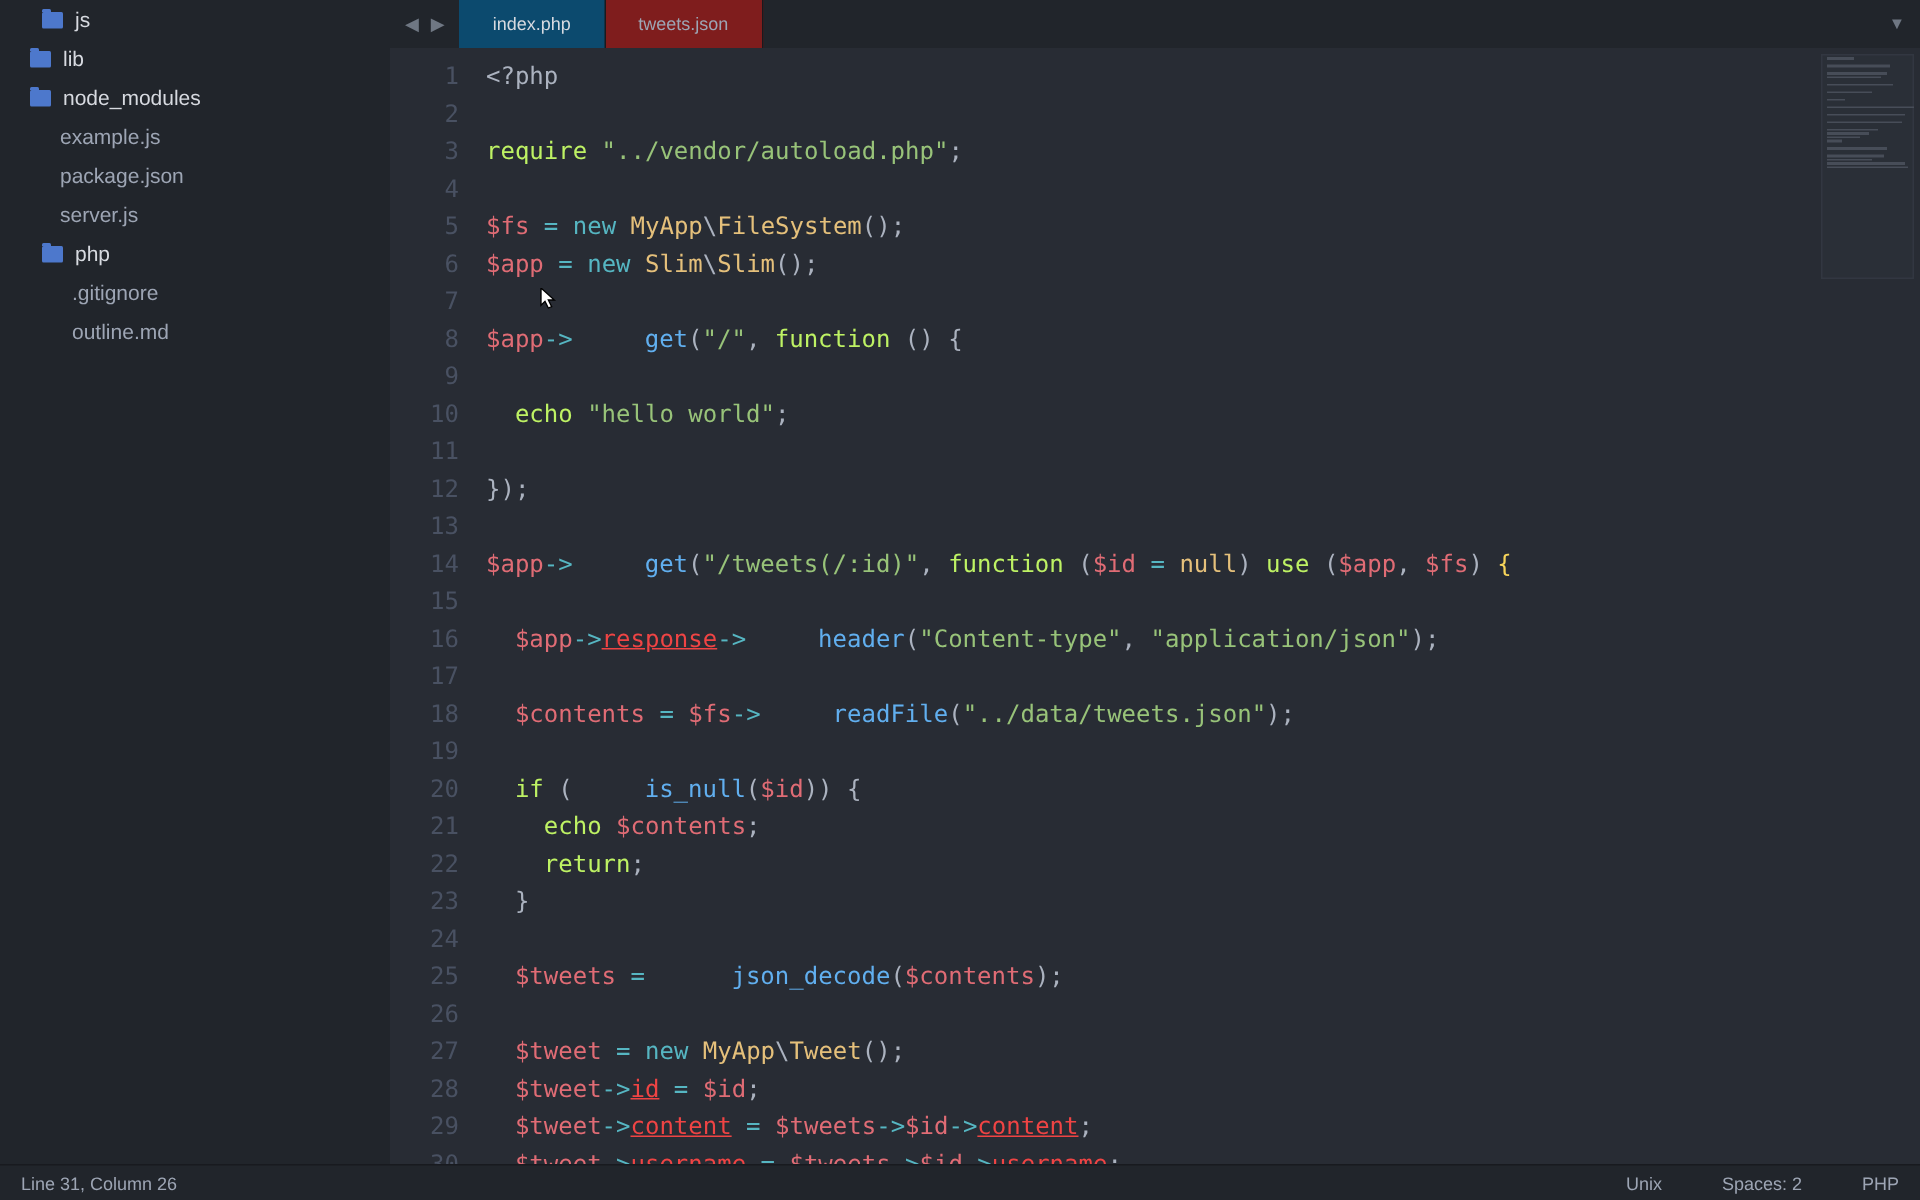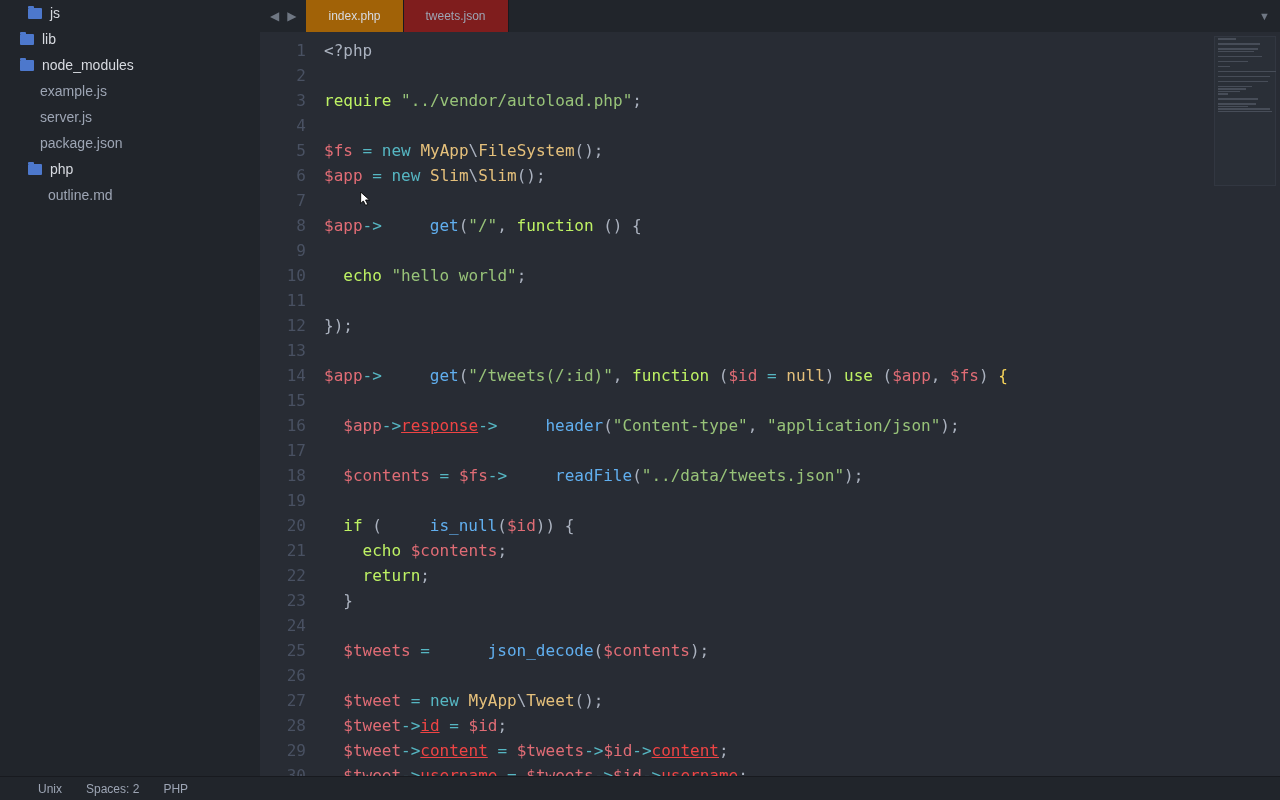--- a/index.html
+++ b/index.html
@@ -102,21 +102,21 @@
     display: flex;
     align-items: center;
     font-size: 12px;
     color: #9da5b4;
     background: #7f1d1d;
     border-right: 1px solid #181a1f;
     cursor: pointer;
     position: relative;
   }
   .tab.active {
-    background: #a16207;
+    background: #0c4a6e;
     color: #d7dae0;
   }
   .tab-spacer { flex: 1; }
   .tab-menu {
     color: #6f7783;
     display: flex;
     align-items: center;
     padding: 0 10px;
     font-size: 11px;
     cursor: pointer;
@@ -176,21 +176,21 @@
     background: #21252b;
     color: #9da5b4;
     display: flex;
     align-items: center;
     font-size: 12px;
     font-family: "Helvetica Neue", Arial, sans-serif;
     padding: 0 14px;
     border-top: 1px solid #181a1f;
   }
   .status-left { flex: 1; }
-  .status-item { margin-left: 24px; cursor: pointer; }
+  .status-item { margin-left: 40px; cursor: pointer; }
   
   .cursor-img {
     position: absolute;
     left: 100px;
     top: 192px;
     width: 12px;
     height: 16px;
     pointer-events: none;
     z-index: 50;
   }
@@ -213,29 +213,33 @@
         <div class="tree-item depth-2">
           <span class="folder-icon"></span>
           <span class="tree-label">node_modules</span>
         </div>
         <div class="tree-item depth-2">
           <span class="file-icon"></span>
           <span class="tree-label file">example.js</span>
         </div>
         <div class="tree-item depth-2">
           <span class="file-icon"></span>
+          <span class="tree-label file">package.json</span>
+        </div>
+        <div class="tree-item depth-2">
+          <span class="file-icon"></span>
           <span class="tree-label file">server.js</span>
-        </div>
-        <div class="tree-item depth-2">
-          <span class="file-icon"></span>
-          <span class="tree-label file">package.json</span>
         </div>
         <div class="tree-item depth-1">
           <span class="folder-icon"></span>
           <span class="tree-label">php</span>
+        </div>
+        <div class="tree-item depth-1">
+          <span class="file-icon"></span>
+          <span class="tree-label file">.gitignore</span>
         </div>
         <div class="tree-item depth-1">
           <span class="file-icon"></span>
           <span class="tree-label file">outline.md</span>
         </div>
       </div>
   </div>
 
   <div class="editor-area">
     <div class="tab-bar">
@@ -319,16 +323,17 @@
         </div>
     </div>
 
     <svg class="cursor-img" viewBox="0 0 12 18">
       <path d="M0 0 L0 13 L3 10 L5.5 15 L8 14 L5.5 9 L10 9 Z" fill="#ffffff" stroke="#000000" stroke-width="1"></path>
     </svg>
   </div>
 </div>
 
 <div class="status-bar">
+  <div class="status-left">Line 31, Column 26</div>
   <div class="status-item">Unix</div>
   <div class="status-item">Spaces: 2</div>
   <div class="status-item">PHP</div>
 </div>
 
 </body></html>

